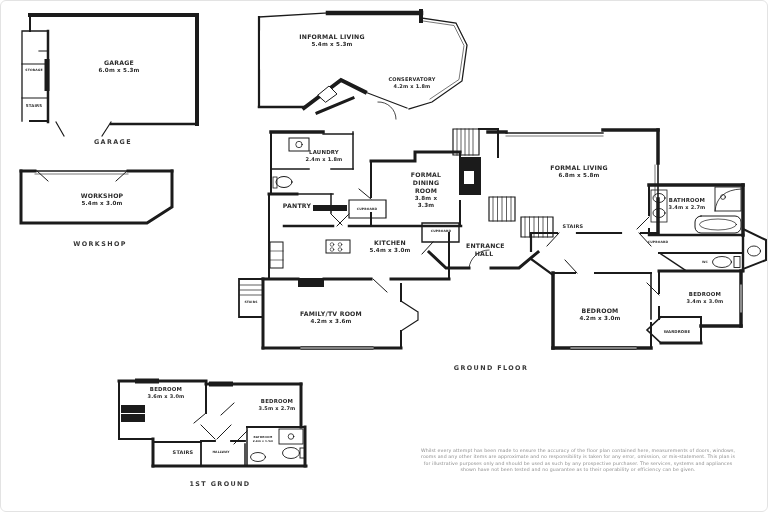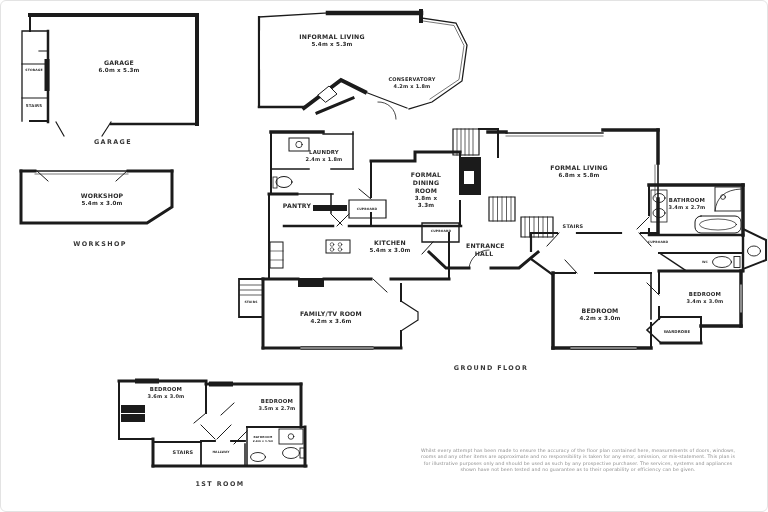--- a/index.html
+++ b/index.html
@@ -297,17 +297,17 @@
 <div class="lbl" style="left:276px;top:404px">
   <div class="t3" style="transform:none">BEDROOM</div>
   <div class="t2" style="transform:none">3.5m x 2.7m</div>
 </div>
 <div class="lbl t3" style="left:182px;top:452px">STAIRS</div>
 <div class="lbl t1" style="left:220px;top:451px">HALLWAY</div>
 <div class="lbl bt" style="left:262px;top:438px">
   <div>BATHROOM</div>
   <div>2.4m x 1.5m</div>
 </div>
-<div class="lbl cap" style="left:219px;top:483px">1ST ROOM</div>
+<div class="lbl cap" style="left:219px;top:483px">1ST GROUND</div>
 
 <div class="disc">Whilst every attempt has been made to ensure the accuracy of the floor plan contained here, measurements of doors, windows, rooms and any other items are approximate and no responsibility is taken for any error, omission, or mis-statement. This plan is for illustrative purposes only and should be used as such by any prospective purchaser. The services, systems and appliances shown have not been tested and no guarantee as to their operability or efficiency can be given.</div>
 
 </div>
 
 </body></html>

